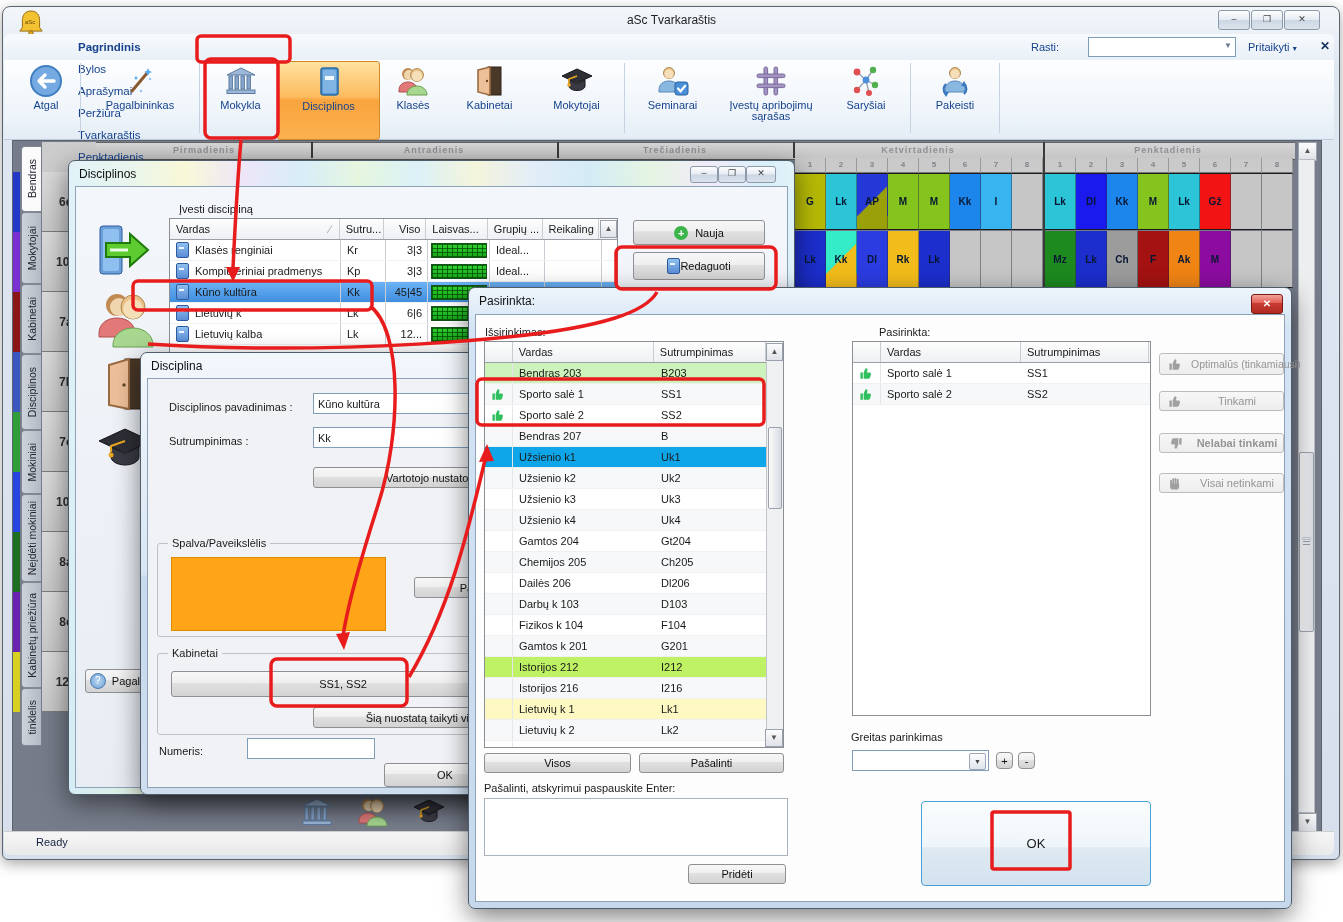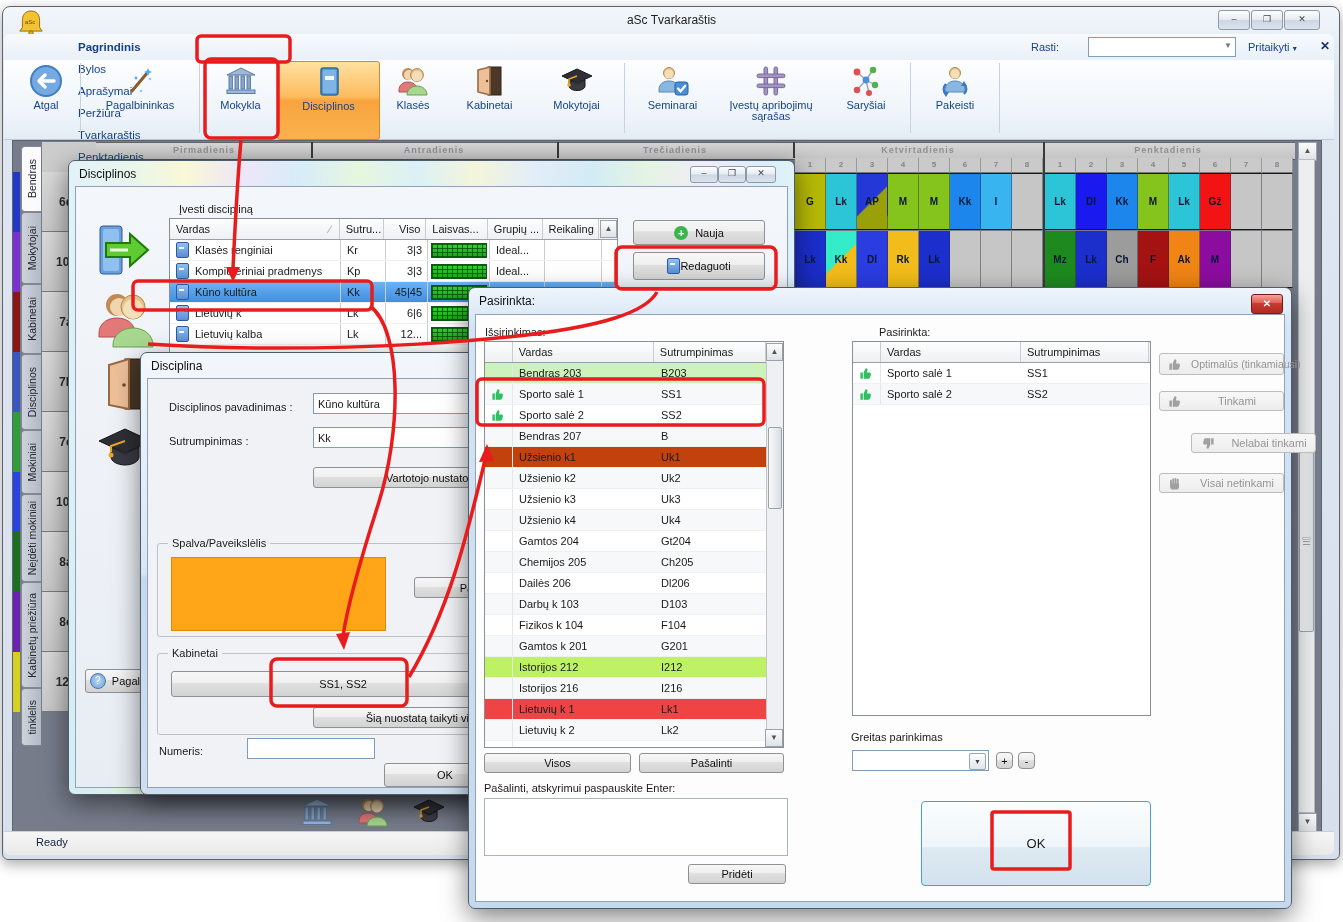--- a/index.html
+++ b/index.html
@@ -605,21 +605,21 @@
             </span>
           </div>
           <div style="width: 142px; padding-left: 6px; box-sizing: border-box;">Sporto salė 2</div>
           <div style="width: 113px; padding-left: 6px; box-sizing: border-box;">SS2</div>
         </div>
         <div class="lst-row" style="background: rgb(247, 248, 249); width: 283px;">
           <div class="cellline" style="width: 28px; justify-content: center; box-sizing: border-box; border-right-color: rgb(228, 230, 234);"></div>
           <div style="width: 142px; padding-left: 6px; box-sizing: border-box;">Bendras 207</div>
           <div style="width: 113px; padding-left: 6px; box-sizing: border-box;">B</div>
         </div>
-        <div class="lst-row" style="background: #c2410c; width: 283px;">
+        <div class="lst-row" style="background: #0ea5e9; width: 283px;">
           <div class="cellline" style="width: 28px; justify-content: center; box-sizing: border-box; border-right-color: rgb(228, 230, 234);"></div>
           <div style="width: 142px; padding-left: 6px; box-sizing: border-box;">Užsienio k1</div>
           <div style="width: 113px; padding-left: 6px; box-sizing: border-box;">Uk1</div>
         </div>
         <div class="lst-row" style="background: rgb(247, 248, 249); width: 283px;">
           <div class="cellline" style="width: 28px; justify-content: center; box-sizing: border-box; border-right-color: rgb(228, 230, 234);"></div>
           <div style="width: 142px; padding-left: 6px; box-sizing: border-box;">Užsienio k2</div>
           <div style="width: 113px; padding-left: 6px; box-sizing: border-box;">Uk2</div>
         </div>
         <div class="lst-row" style="background: rgb(255, 255, 255); width: 283px;">
@@ -665,21 +665,21 @@
         <div class="lst-row" style="background: #bef264; width: 283px;">
           <div class="cellline" style="width: 28px; justify-content: center; box-sizing: border-box; border-right-color: rgb(228, 230, 234);"></div>
           <div style="width: 142px; padding-left: 6px; box-sizing: border-box;">Istorijos 212</div>
           <div style="width: 113px; padding-left: 6px; box-sizing: border-box;">I212</div>
         </div>
         <div class="lst-row" style="background: rgb(247, 248, 249); width: 283px;">
           <div class="cellline" style="width: 28px; justify-content: center; box-sizing: border-box; border-right-color: rgb(228, 230, 234);"></div>
           <div style="width: 142px; padding-left: 6px; box-sizing: border-box;">Istorijos 216</div>
           <div style="width: 113px; padding-left: 6px; box-sizing: border-box;">I216</div>
         </div>
-        <div class="lst-row" style="background: #ef4444; width: 283px;">
+        <div class="lst-row" style="background: #fef9c3; width: 283px;">
           <div class="cellline" style="width: 28px; justify-content: center; box-sizing: border-box; border-right-color: rgb(228, 230, 234);"></div>
           <div style="width: 142px; padding-left: 6px; box-sizing: border-box;">Lietuvių k 1</div>
           <div style="width: 113px; padding-left: 6px; box-sizing: border-box;">Lk1</div>
         </div>
         <div class="lst-row" style="background: rgb(247, 248, 249); width: 283px;">
           <div class="cellline" style="width: 28px; justify-content: center; box-sizing: border-box; border-right-color: rgb(228, 230, 234);"></div>
           <div style="width: 142px; padding-left: 6px; box-sizing: border-box;">Lietuvių k 2</div>
           <div style="width: 113px; padding-left: 6px; box-sizing: border-box;">Lk2</div>
         </div>
         <div class="lst-row" style="background: rgb(255, 255, 255); width: 283px;">
@@ -746,21 +746,21 @@
         <span style="flex: 1 1 0%; text-align: center; font-size: 10.5px; white-space: nowrap;">Optimalūs (tinkamiausi)</span>
       </div>
       <div class="abs btn dis" style="left: 690px; top: 103px; width: 125px; height: 20px;">
         <span style="display: inline-flex;">
           <svg width="15" height="15" viewBox="0 0 16 16">
             <path d="M1.5 7h2.6v6.5H1.5z M5 13.5h5c.9 0 1.7-.6 1.9-1.5l.8-3.2c.2-.9-.5-1.8-1.4-1.8H8.4L9 4.3c.2-.9-.5-1.8-1.4-1.8-.4 0-.8.2-1 .6L5 7z" fill="#a0a0a0"></path>
           </svg>
         </span>
         <span style="flex: 1 1 0%; text-align: center; font-size: 11px; white-space: nowrap;">Tinkami</span>
       </div>
-      <div class="abs btn dis" style="left: 722px; top: 145px; width: 125px; height: 20px;">
+      <div class="abs btn dis" style="left: 690px; top: 145px; width: 125px; height: 20px; font-weight: bold;">
         <span style="display: inline-flex;">
           <svg width="15" height="15" viewBox="0 0 16 16">
             <g transform="rotate(180 8 8)">
               <path d="M1.5 7h2.6v6.5H1.5z M5 13.5h5c.9 0 1.7-.6 1.9-1.5l.8-3.2c.2-.9-.5-1.8-1.4-1.8H8.4L9 4.3c.2-.9-.5-1.8-1.4-1.8-.4 0-.8.2-1 .6L5 7z" fill="#a0a0a0"></path>
             </g>
           </svg>
         </span>
         <span style="flex: 1 1 0%; text-align: center; font-size: 11px; white-space: nowrap;">Nelabai tinkami</span>
       </div>
       <div class="abs btn dis" style="left: 690px; top: 185px; width: 125px; height: 20px;">

